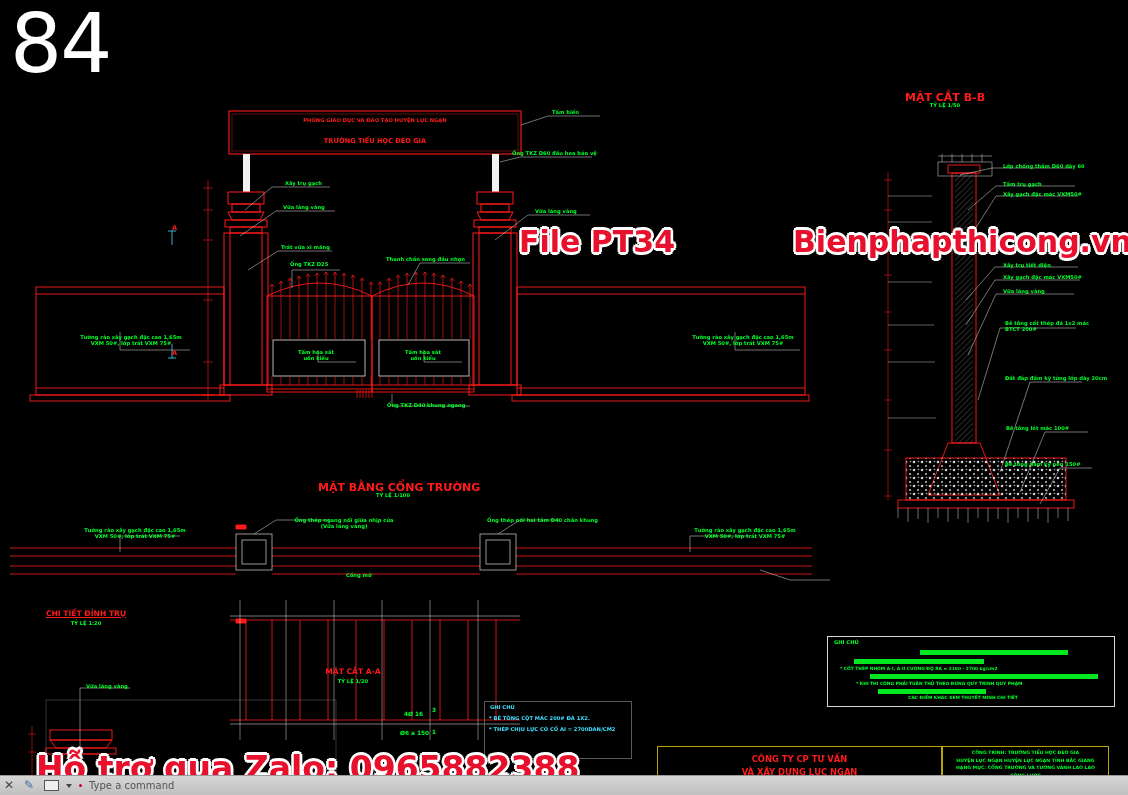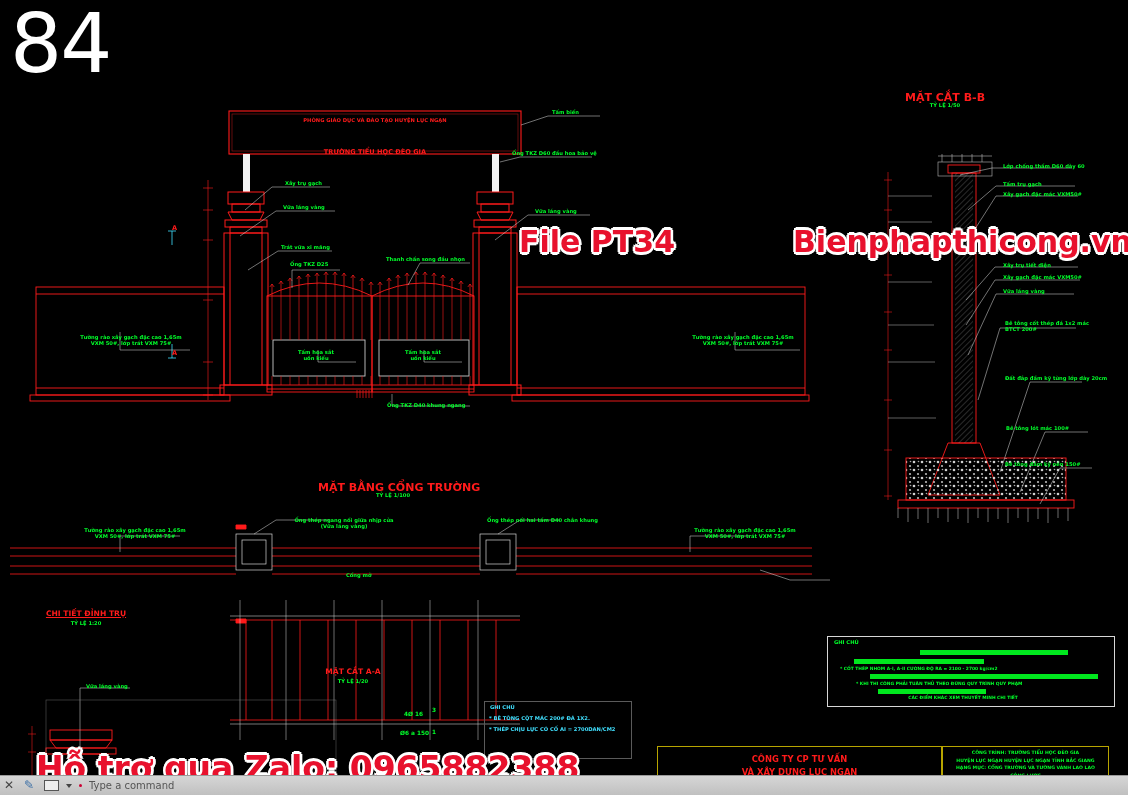--- a/index.html
+++ b/index.html
@@ -408,21 +408,21 @@
 
       <g stroke="#d5d5d5" stroke-width="0.5" fill="none">
         <path d="M240 500 L240 640 M286 500 L286 640 M334 500 L334 640 M382 500 L382 640
                  M430 500 L430 640 M478 500 L478 640"></path>
       </g>
 
       <rect x="46" y="600" width="290" height="92" fill="none" stroke="#8f8f8f" stroke-width="0.6" opacity="0.6"></rect>
     </svg>
 
     <div class="lbl r t5 ctr" style="left:243px; top:18px; width:264px;">PHÒNG GIÁO DỤC VÀ ĐÀO TẠO HUYỆN LỤC NGẠN</div>
-    <div class="lbl r t6 ctr" style="left:243px; top:49px; width:264px;">TRƯỜNG TIỂU HỌC ĐÈO GIA</div>
+    <div class="lbl r t6 ctr" style="left:243px; top:38px; width:264px;">TRƯỜNG TIỂU HỌC ĐÈO GIA</div>
 
     <div class="lbl g t5" style="left:552px; top:10px;">Tấm biển</div>
     <div class="lbl g t5" style="left:512px; top:51px;">Ống TKZ D60 đầu hoa bảo vệ</div>
     <div class="lbl g t5" style="left:285px; top:81px;">Xây trụ gạch</div>
     <div class="lbl g t5" style="left:283px; top:105px;">Vữa láng vàng</div>
     <div class="lbl g t5" style="left:535px; top:109px;">Vữa láng vàng</div>
     <div class="lbl g t5" style="left:281px; top:145px;">Trát vữa xi măng</div>
     <div class="lbl g t5" style="left:290px; top:162px;">Ống TKZ D25</div>
     <div class="lbl g t5" style="left:386px; top:157px;">Thanh chấn song đầu nhọn</div>
     <div class="lbl g t5 ctr" style="left:283px; top:250px; width:66px; white-space:pre-line;">Tấm hoa sắt

